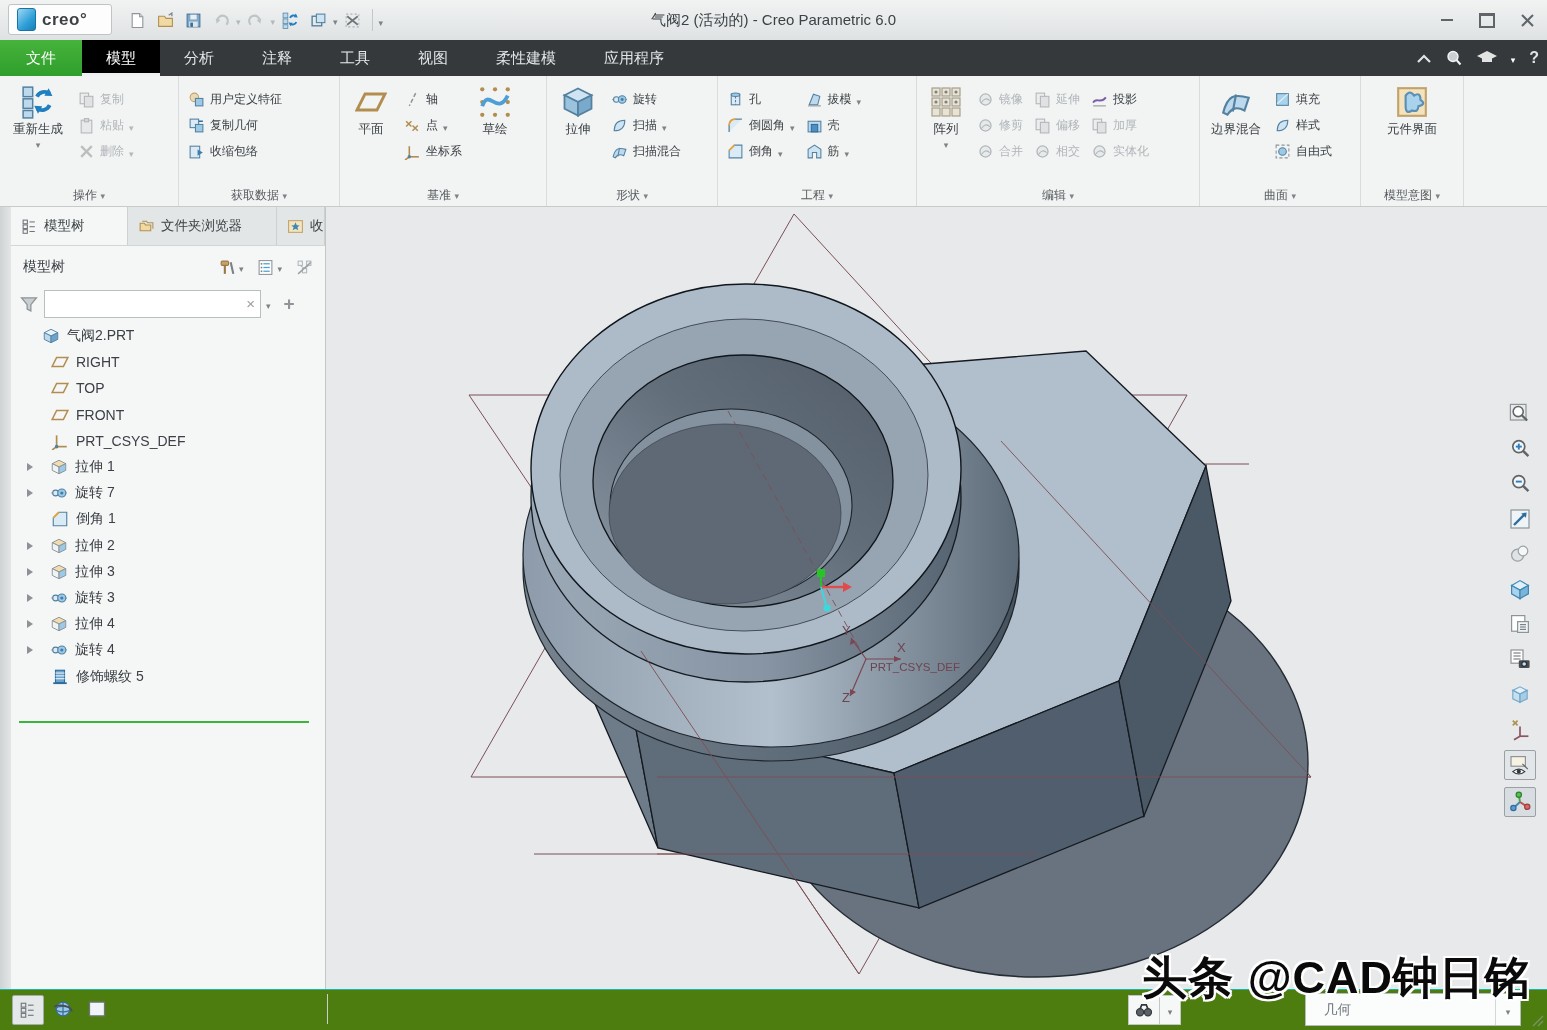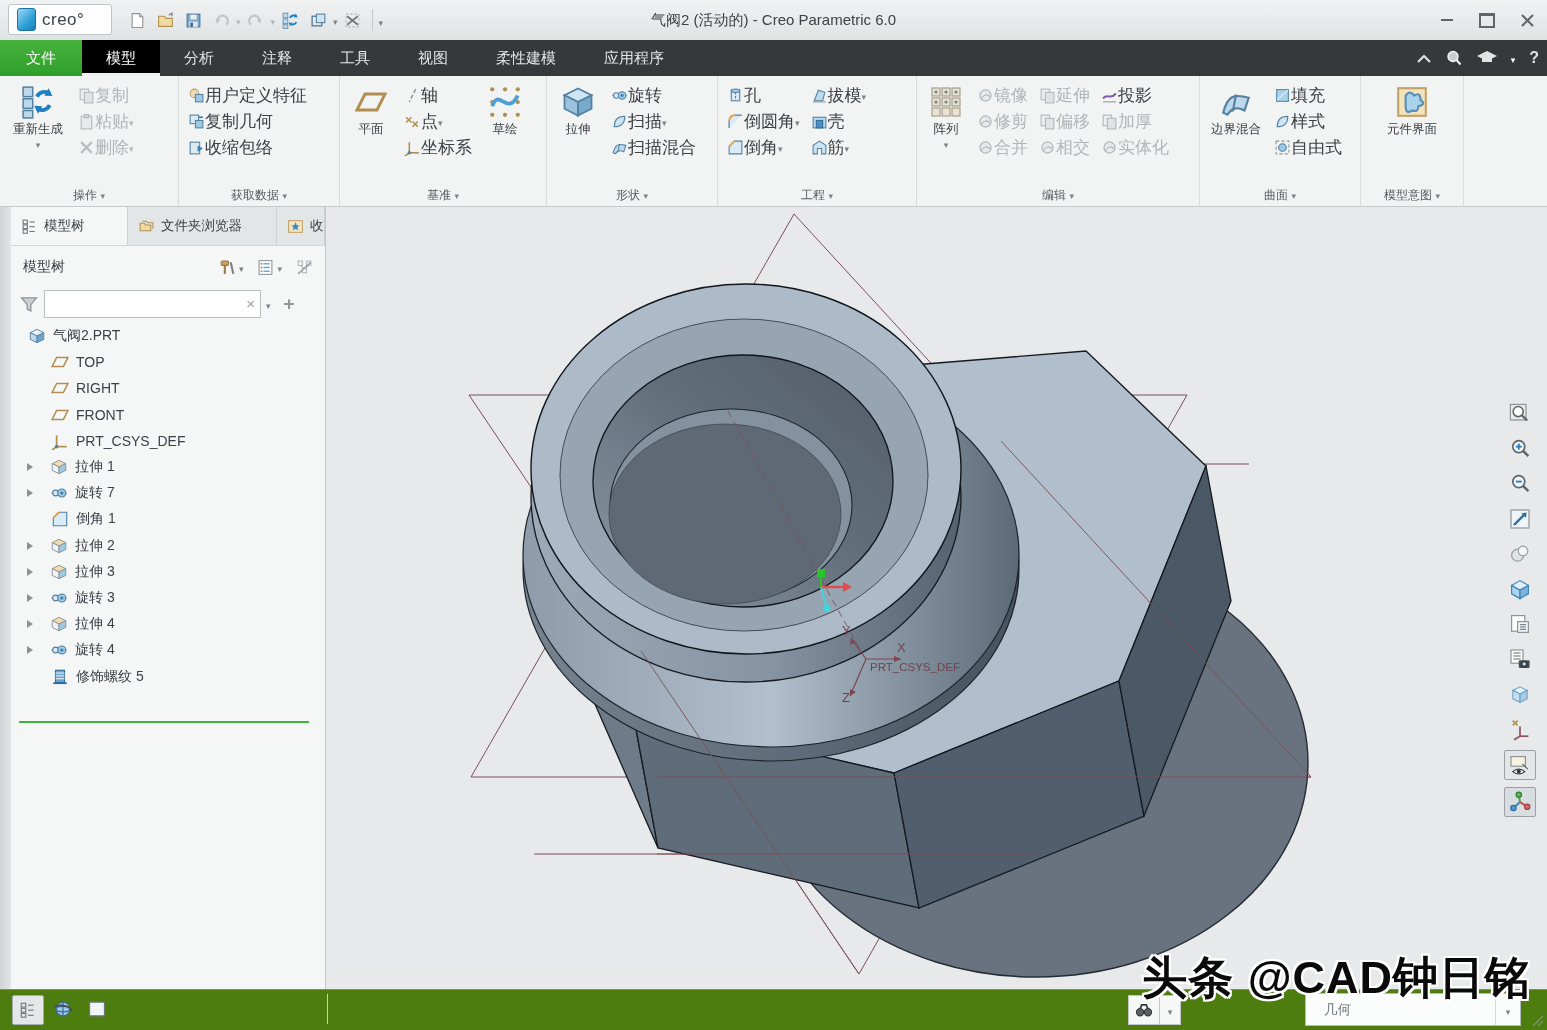--- a/index.html
+++ b/index.html
@@ -5,21 +5,21 @@
   html,body{margin:0;padding:0}
   body{width:1547px;height:1030px;position:relative;overflow:hidden;
        font-family:"Liberation Sans","DejaVu Sans",sans-serif;background:#e7e9eb;
        -webkit-font-smoothing:antialiased}
   
   #titlebar{position:absolute;left:0;top:0;width:1547px;height:40px;
             background:linear-gradient(#f1f3f3,#dfe2e3);border-bottom:1px solid #c9cdcd}
   #logo{position:absolute;left:8px;top:4px;width:104px;height:31px;background:#fdfdfd;
         border:1px solid #bfc4c6;border-radius:3px;display:flex;align-items:center;gap:6px;padding:0 8px;box-sizing:border-box}
   #logo .mark{width:17px;height:21px;background:linear-gradient(135deg,#9fd7f2,#2e9fd8 60%,#1b7fb5);border:1px solid #1573a8;border-radius:3px}
-  #logo .lt{font-size:17px;font-weight:normal;color:#3c4246;letter-spacing:.5px}
+  #logo .lt{font-size:17px;font-weight:bold;color:#3c4246;letter-spacing:.5px}
   .qat{position:absolute;top:7px;height:26px;display:flex;align-items:center;gap:2px}
   .qbtn{width:26px;height:26px;display:flex;align-items:center;justify-content:center}
   .qsep{width:1px;height:22px;background:#c3c7c9;margin:0 4px}
   .car{display:inline-block}
   .car::after{content:"▾";font-size:9px;color:#7c8285}
   .car.dim::after{color:#b3b8ba}
   #win-title{position:absolute;left:450px;right:450px;top:0;height:48px;line-height:40px;
              text-align:center;font-size:15px;color:#3d4246}
   .winctl{position:absolute;top:0;height:40px;width:40px;display:flex;align-items:center;justify-content:center}
   
@@ -32,21 +32,21 @@
   
   #ribbon{position:absolute;left:0;top:76px;width:1547px;height:130px;background:#f2f4f4;
           border-bottom:1px solid #c6caca;display:flex}
   .rgroup{display:flex;flex-direction:column;border-right:1px solid #d9dcdc;padding:3px 5px 0 5px}
   .rgbody{display:flex;flex:1;align-items:flex-start;gap:3px}
   .rglabel{height:21px;line-height:20px;text-align:center;font-size:12px;color:#565b5f}
   .bigbtn{display:flex;flex-direction:column;align-items:center;width:66px;padding-top:3px;color:#3c4145;font-size:12.5px}
   .bigbtn .bic{width:38px;height:40px;display:flex;align-items:center;justify-content:center}
   .bigbtn .blab{text-align:center;line-height:15px}
   .smallcol{display:flex;flex-direction:column;padding-top:3px}
-  .sbtn{display:flex;align-items:center;height:26px;font-size:17px;color:#3c4145;padding:0 4px;white-space:nowrap}
+  .sbtn{display:flex;align-items:flex-end;height:26px;font-size:12px;color:#3c4145;gap:5px;padding:0 4px;white-space:nowrap}
   .sbtn.dis{color:#b0b5b8}
   .ic{width:17px;height:17px;flex:0 0 17px}
   
   #navigator{position:absolute;left:0;top:207px;width:326px;height:783px;background:#f5f7f7;border-right:1px solid #c2c6c6;box-sizing:border-box}
   #nav-edge{position:absolute;left:0;top:0;width:11px;height:100%;background:linear-gradient(90deg,#cfd3d4,#e3e6e6)}
   #nav-tabs{position:absolute;left:11px;top:0;right:0;height:38px;background:#e3e6e6;display:flex;border-bottom:1px solid #d2d6d6}
   .ntab{display:flex;align-items:center;gap:6px;padding:0 10px;font-size:13.5px;color:#3e4347;border-right:1px solid #cdd1d1;overflow:hidden;white-space:nowrap}
   .ntab.active{background:#f5f7f7}
   .ntab .ic{flex:0 0 17px}
   #nav-head{position:absolute;left:11px;top:44px;right:6px;height:32px;display:flex;align-items:center}
@@ -943,38 +943,38 @@
       </svg>
     <div id="filter-input">
       <input value="" style="">
       <span class="xclear"></span>
     </div>
     <span class="car"></span>
     <span class="plus" style="margin-left:8px"></span>
   </div>
 
   <div id="tree">
-    <div class="trow" style="padding-left:0">
+    <div class="trow" style="padding-left:14px">
         <span class="tarr"></span>
         <svg class="ti">
           <use href="#i-part"></use>
         </svg>
         <span>气阀2.PRT</span>
       </div>
     <div class="trow" style="padding-left:40px">
         <svg class="ti" viewBox="0 0 16 16" width="18" height="18">
           <use href="#i-plane"></use>
         </svg>
-        <span>TOP</span>
+        <span>RIGHT</span>
       </div>
     <div class="trow" style="padding-left:40px">
         <svg class="ti" viewBox="0 0 16 16" width="18" height="18">
           <use href="#i-plane"></use>
         </svg>
-        <span>RIGHT</span>
+        <span>TOP</span>
       </div>
     <div class="trow" style="padding-left:40px">
         <svg class="ti" viewBox="0 0 16 16" width="18" height="18">
           <use href="#i-plane"></use>
         </svg>
         <span>FRONT</span>
       </div>
     <div class="trow" style="padding-left:40px">
         <svg class="ti" viewBox="0 0 16 16" width="18" height="18">
           <use href="#i-csys"></use>

